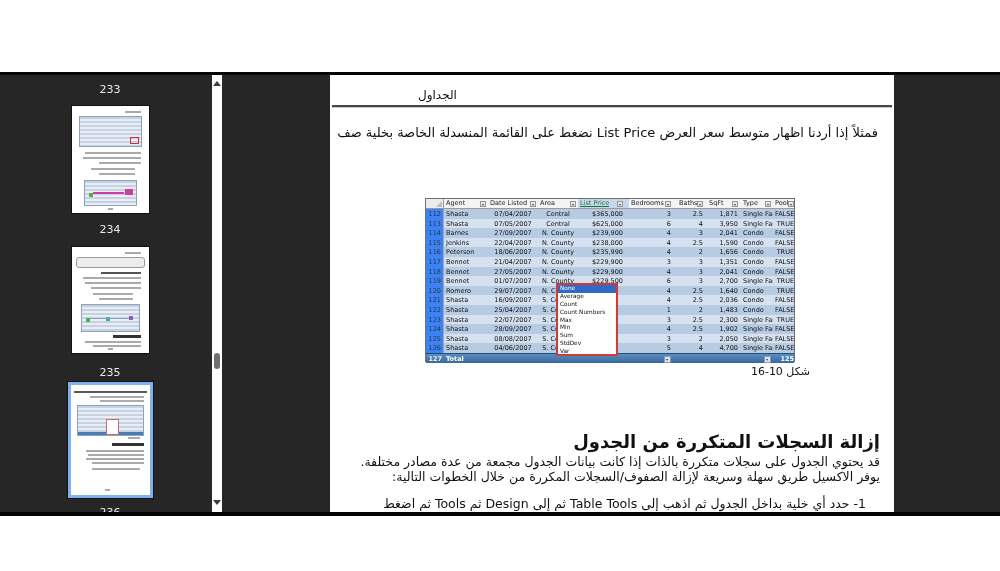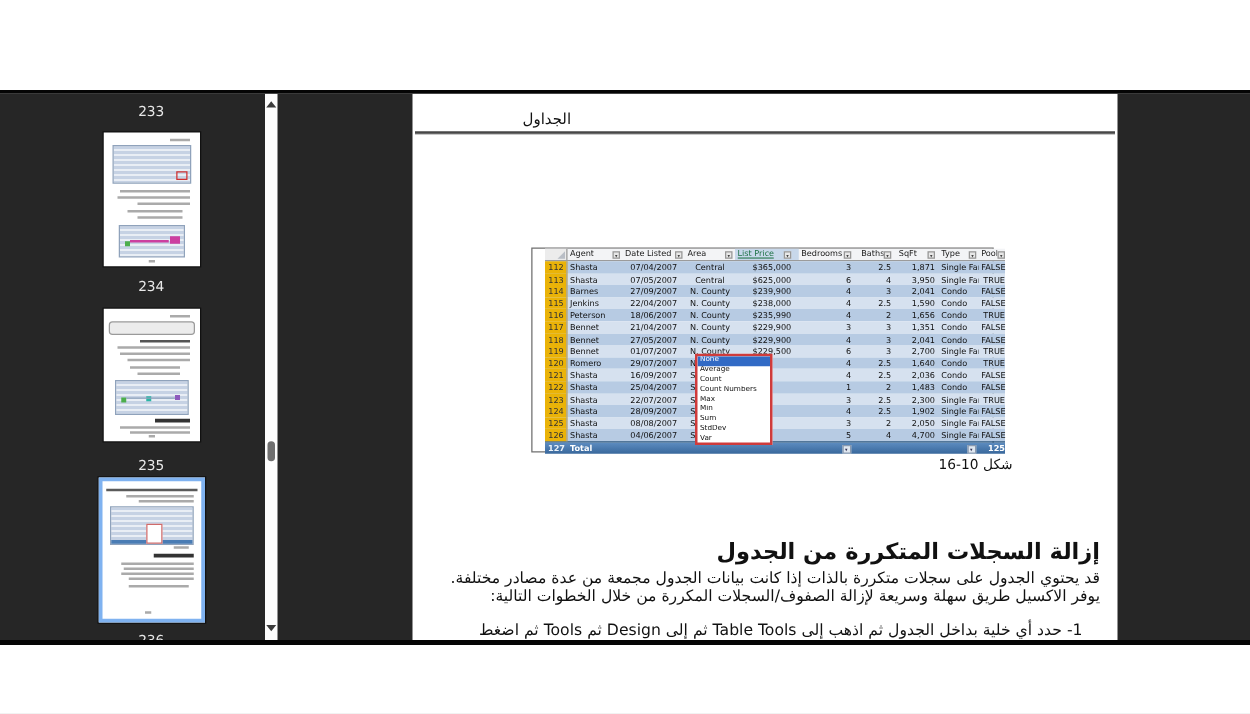--- a/index.html
+++ b/index.html
@@ -2,21 +2,21 @@
 <html><head>
 <meta charset="utf-8">
 <style>
   html,body{margin:0;padding:0;background:#fff;width:1000px;height:571px;overflow:hidden;
     font-family:"DejaVu Sans",sans-serif;}
   #frame-top{position:absolute;left:0;top:72px;width:1000px;height:3px;background:#050505;}
   #frame-bottom{position:absolute;left:0;top:512px;width:1000px;height:4px;background:#050505;}
   #stage{position:absolute;left:0;top:75px;width:1000px;height:437px;background:#262626;overflow:hidden;}
 
   
-  #sidebar{position:absolute;left:15px;top:0;width:212px;height:383px;}
+  #sidebar{position:absolute;left:4px;top:0;width:212px;height:383px;}
   .pg-label{position:absolute;left:0;width:212px;text-align:center;color:#e8e8e8;
     font-size:11px;font-family:"DejaVu Sans",sans-serif;}
   .thumb{position:absolute;left:68px;width:77px;background:#fff;box-shadow:0 0 0 1px #111;}
   .thumb.sel{left:64px;width:79px;border:3px solid #7fb2f0;background:#fff;}
   .mini-line{position:absolute;height:2px;background:#aaa;}
   .mini-tbl{position:absolute;background:repeating-linear-gradient(#c6d2e4 0 2px,#e9eef5 2px 4px);
     border:1px solid #8fa2bb;}
   .mini-green{position:absolute;width:4px;height:4px;background:#4cae4c;}
   .mini-mag{position:absolute;background:#cc3fa0;}
   .mini-teal{position:absolute;width:4px;height:4px;background:#2ab5a5;}
@@ -46,21 +46,21 @@
   #intro2{right:16px;top:71px;}
   #fig-caption{position:absolute;right:84px;top:290px;font-size:11px;direction:rtl;}
   #sec-heading{position:absolute;right:14px;top:356px;font-size:18px;font-weight:bold;direction:rtl;white-space:nowrap;}
   #body1{right:14px;top:379px;font-size:12.5px;}
   #body2{right:14px;top:394px;font-size:12.5px;}
   #step1{right:28px;top:421px;font-size:12.5px;}
 
   
   #xl{position:absolute;left:95px;top:123px;width:370px;height:164px;box-sizing:border-box;
     border:1px solid #6f6f6f;font-size:6.5px;line-height:1;background:#fff;}
-  .xrow{display:flex;width:100%;box-sizing:border-box;margin-left:10px;}
+  .xrow{display:flex;width:100%;box-sizing:border-box;}
   #xl-head{height:10px;background:#f3f4f6;border-bottom:1px solid #9b9b9b;}
   .xc{box-sizing:border-box;overflow:hidden;white-space:nowrap;padding:2px 2px 0 2px;flex:none;}
   .hc{display:flex;align-items:center;padding-top:0;color:#1a1a1a;}
   .hc .lbl{overflow:hidden;white-space:nowrap;}
   .fb{flex:none;width:6px;height:6px;background:#e7e7e7;border:1px solid #979797;margin-left:auto;
     position:relative;box-sizing:border-box;}
   .fb::after{content:"";position:absolute;left:1px;top:2px;border-left:1.5px solid transparent;
     border-right:1.5px solid transparent;border-top:2px solid #444;}
   #corner{position:relative;background:#ececec;border-right:1px solid #9b9b9b;}
   #corner::after{content:"";position:absolute;right:1px;bottom:1px;border-left:6px solid transparent;
@@ -73,21 +73,21 @@
   .c5{width:48px;text-align:right;padding-right:6px;}
   .c6{width:30px;text-align:right;padding-right:4px;}
   .c7{width:34px;text-align:right;padding-right:3px;}
   .c8{width:32px;}
   .c9{width:23px;text-align:right;}
   .hc.c4{background:#c8d8eb;}
   .hc.c4 .lbl{color:#1f7246;text-decoration:underline;}
   .drow{height:9.6px;}
   .drow.even{background:#b7cbe3;}
   .drow.odd{background:#d6e1ef;}
-  .drow .c0{background:#eab308;border-right:1px solid #a7a7a7;color:#333;}
+  .drow .c0{background:#3b82f6;border-right:1px solid #a7a7a7;color:#333;}
   #xl-total{height:10px;background:linear-gradient(#5d8cc0,#39689c);border-top:1px solid #1f4e79;
     color:#fff;font-weight:bold;}
   #xl-total .c0{text-align:right;color:#eaf1f8;}
   .tfb{width:7px;height:7px;background:#dfe7f0;border:1px solid #8a9ab0;margin-left:auto;
     position:relative;box-sizing:border-box;flex:none;}
   .tfb::after{content:"";position:absolute;left:1px;top:2px;border-left:1.5px solid transparent;
     border-right:1.5px solid transparent;border-top:2px solid #335;}
 
   
   #xl-menu{position:absolute;left:226px;top:208px;width:62px;height:73px;box-sizing:border-box;
@@ -169,20 +169,21 @@
   <div id="scrollbar">
     <div id="sb-up" class="sb-arrow"></div>
     <div id="sb-thumb"></div>
     <div id="sb-down" class="sb-arrow"></div>
   </div>
 
   <div id="page">
     <div id="doc-header">الجداول</div>
     <div id="doc-rule"></div>
 
+    <div id="intro1" class="rtl-line">فمثلاً إذا أردنا اظهار متوسط سعر العرض List Price نضغط على القائمة المنسدلة الخاصة بخلية صف</div>
 
     <div id="xl">
       <div id="xl-head" class="xrow">
           <div class="xc c0" id="corner"></div>
           <div class="xc hc c1">
             <span class="lbl">Agent</span>
             <span class="fb"></span>
           </div>
           <div class="xc hc c2">
             <span class="lbl">Date Listed</span>

